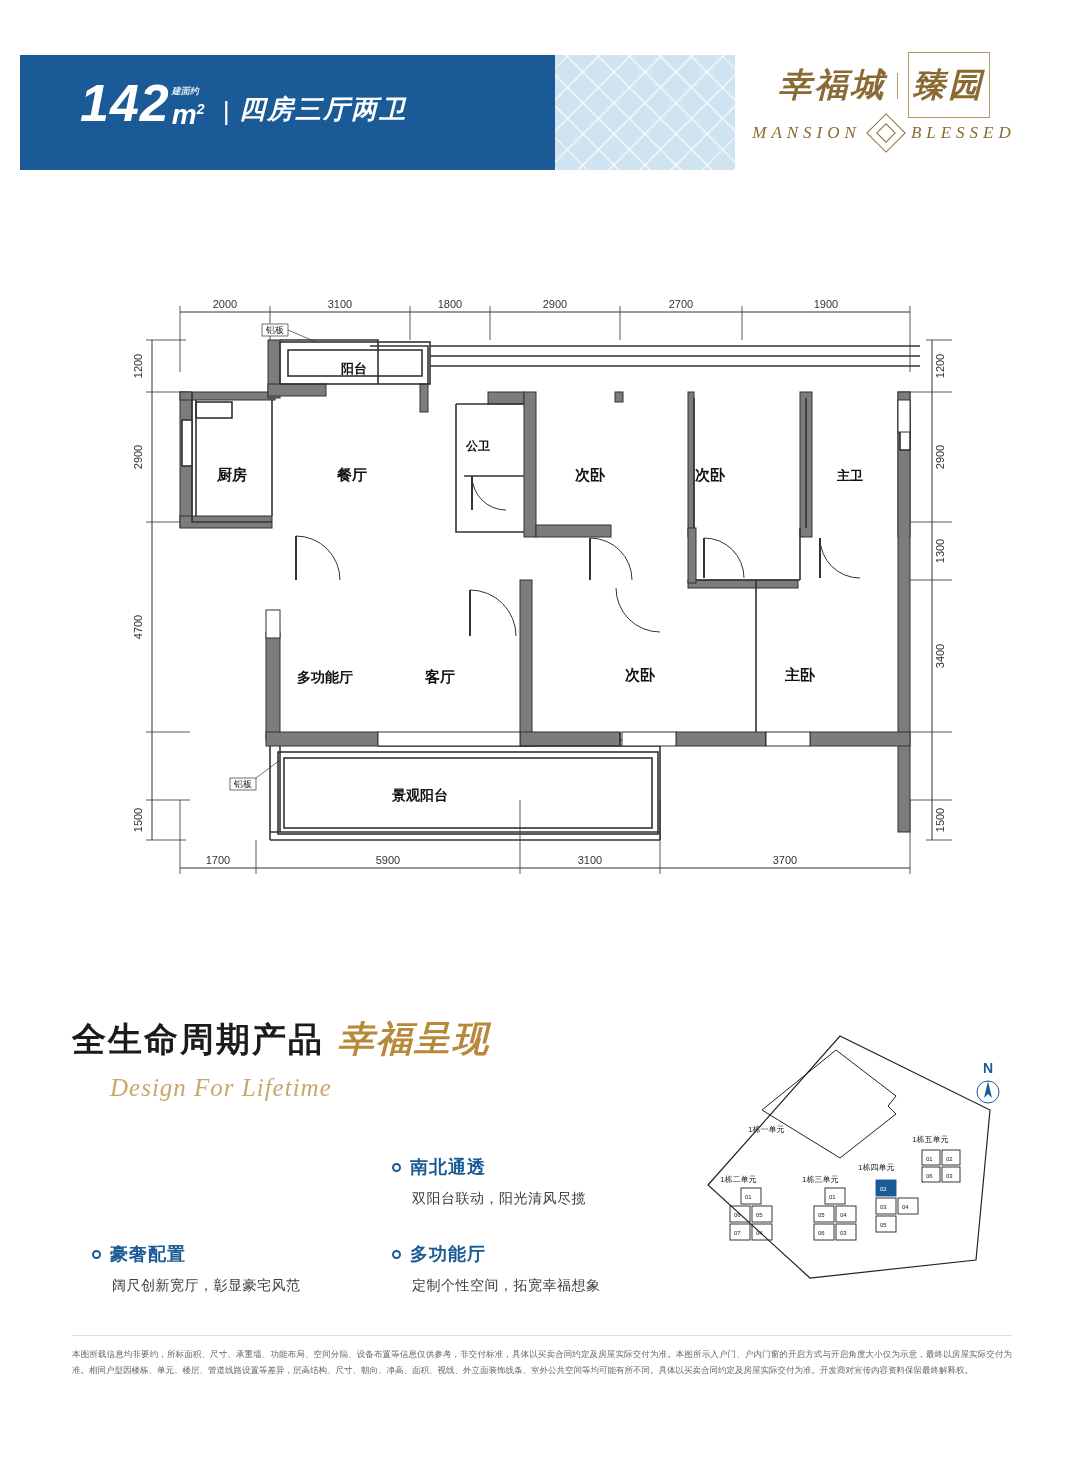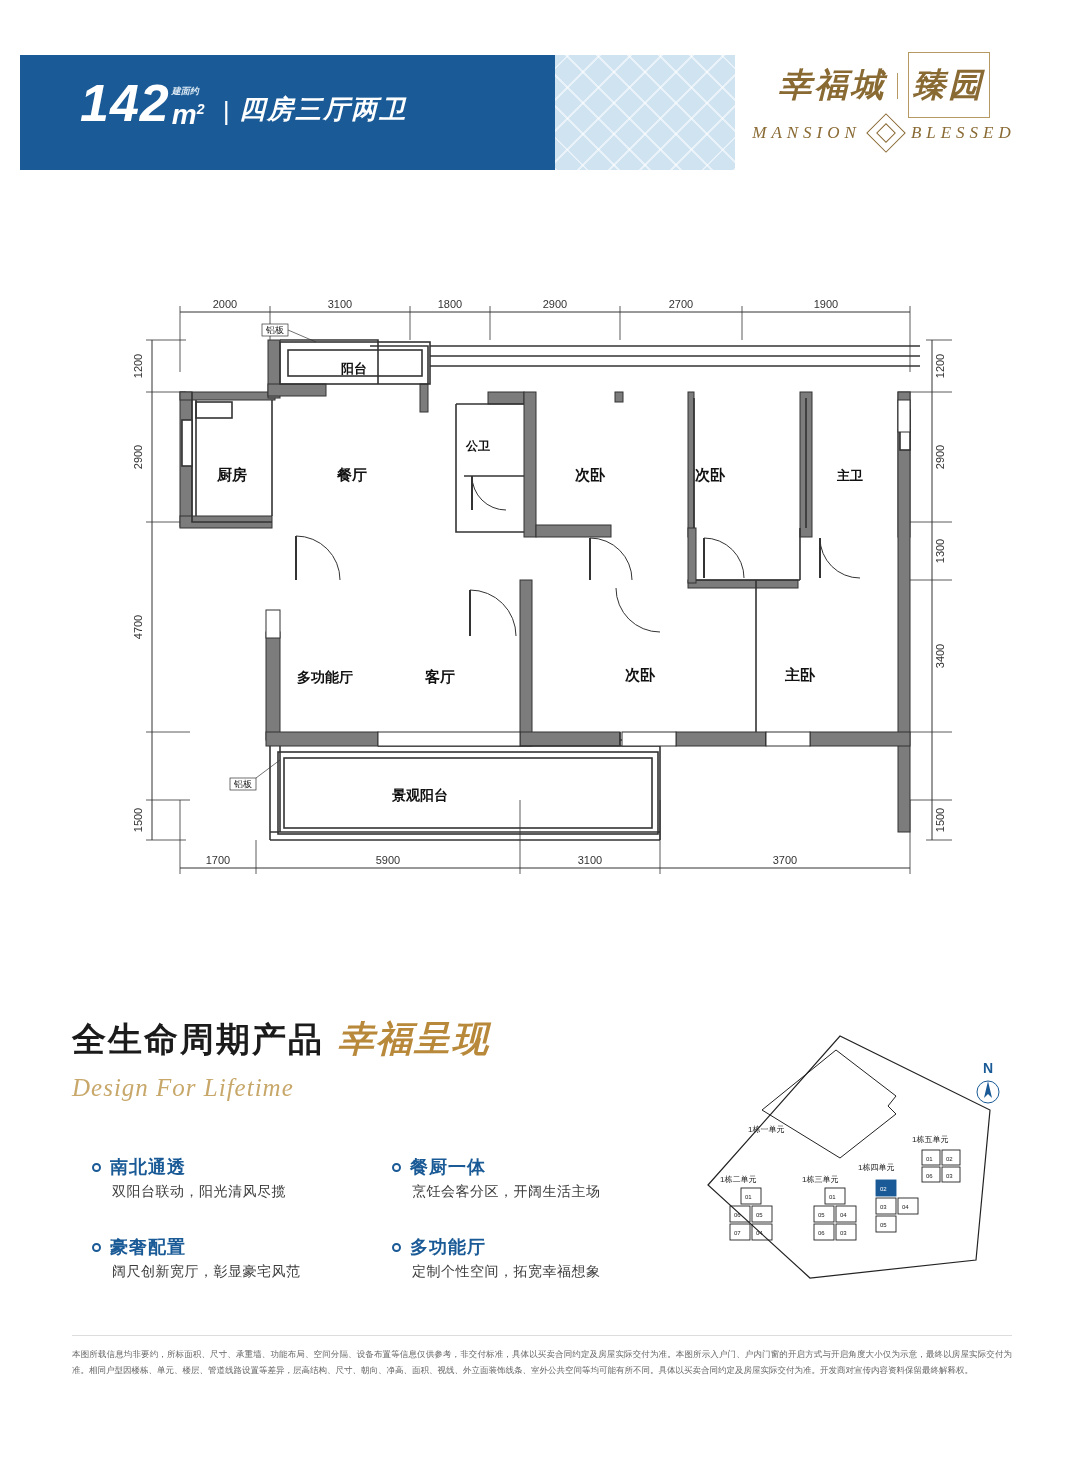--- a/index.html
+++ b/index.html
@@ -38,27 +38,27 @@
   .logo-mark:after{width:12px;height:12px;}
   
   .plan{position:absolute;left:120px;top:280px;width:840px;height:620px;}
   .plan svg{display:block;}
   
   .slogan{position:absolute;left:72px;top:1015px;width:620px;}
   .slogan-main{font-size:34px;font-weight:bold;color:#1b1b1b;letter-spacing:2px;
      font-family:Liberation Sans, sans-serif;}
   .slogan-main .gold{color:#b8893b;font-size:36px;margin-left:14px;font-style:italic;}
   .slogan-en{margin-top:10px;font-size:25px;color:#c8a86a;font-style:italic;
-     font-family:"Liberation Serif","DejaVu Serif",serif;letter-spacing:1px;}
+     font-family:"Liberation Serif","DejaVu Serif",serif;letter-spacing:1px;margin-left:38px;}
   .features{position:absolute;left:72px;top:1155px;width:620px;}
   .feat-row{display:flex;margin-bottom:34px;justify-content:flex-end;}
   .feat{width:300px;}
   .feat-title{display:flex;align-items:center;font-size:18px;font-weight:bold;color:#1a5a96;letter-spacing:1px;}
   .dot{width:9px;height:9px;border:2px solid #1a5a96;border-radius:50%;margin-right:9px;box-sizing:border-box;}
-  .feat-desc{margin-top:4px;margin-left:20px;font-size:14px;color:#3c3c3c;letter-spacing:.5px;}
+  .feat-desc{margin-top:11px;margin-left:20px;font-size:14px;color:#3c3c3c;letter-spacing:.5px;}
   
   .sitemap{position:absolute;left:690px;top:1010px;width:340px;height:300px;}
   .compass{position:absolute;right:22px;top:50px;text-align:center;width:40px;}
   .compass .n{font-size:14px;font-weight:bold;color:#1a5a96;}
   
   .disclaimer{position:absolute;left:72px;top:1335px;width:940px;font-size:8.5px;line-height:1.9;
      color:#666;text-align:justify;border-top:1px solid #ddd;padding-top:10px;font-family:Liberation Serif, serif;}
 </style>
 </head>
 <body>
@@ -302,27 +302,20 @@
 </div>
 
 <div class="features">
   <div class="feat-row">
     <div class="feat">
       <div class="feat-title">
         <span class="dot"></span>
         <span>南北通透</span>
       </div>
       <div class="feat-desc">双阳台联动，阳光清风尽揽</div>
-    </div>
-    <div class="feat">
-      <div class="feat-title">
-        <span class="dot"></span>
-        <span>餐厨一体</span>
-      </div>
-      <div class="feat-desc">烹饪会客分区，开阔生活主场</div>
     </div>
   </div>
   <div class="feat-row">
     <div class="feat">
       <div class="feat-title">
         <span class="dot"></span>
         <span>豪奢配置</span>
       </div>
       <div class="feat-desc">阔尺创新宽厅，彰显豪宅风范</div>
     </div>

